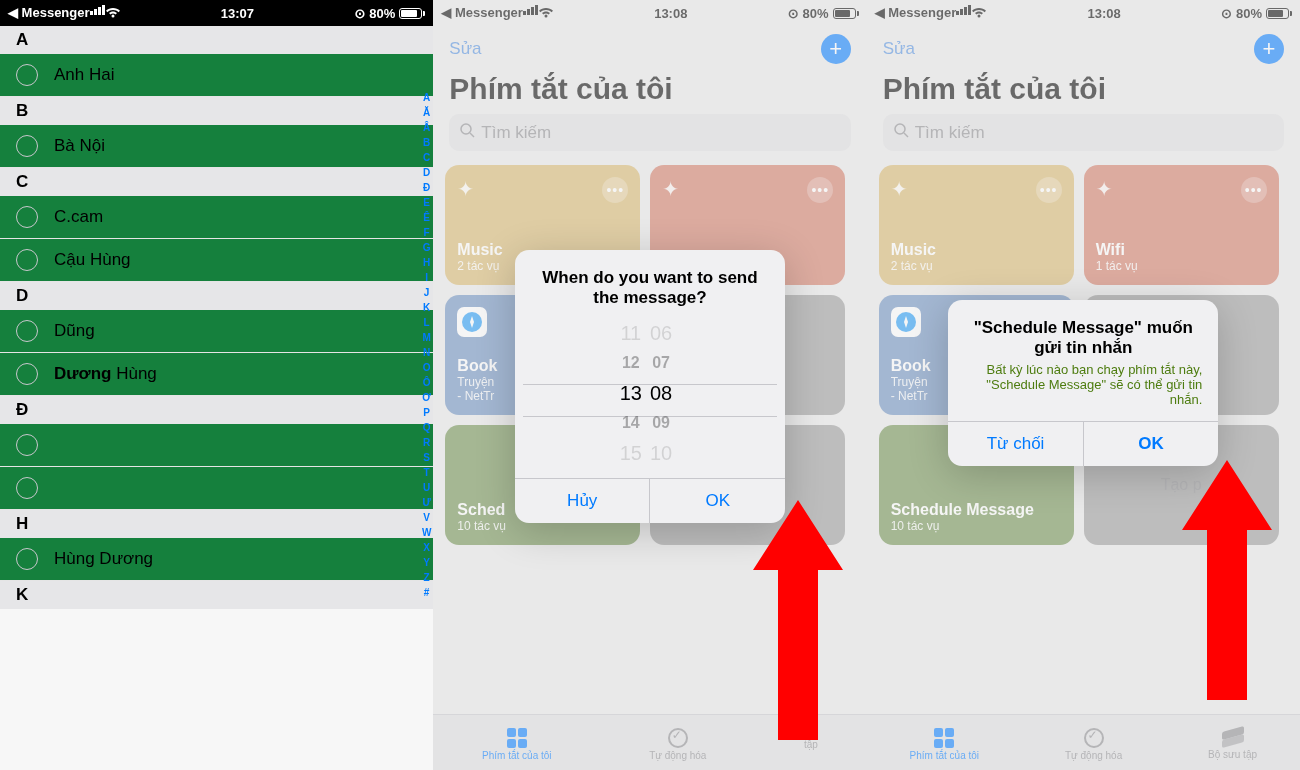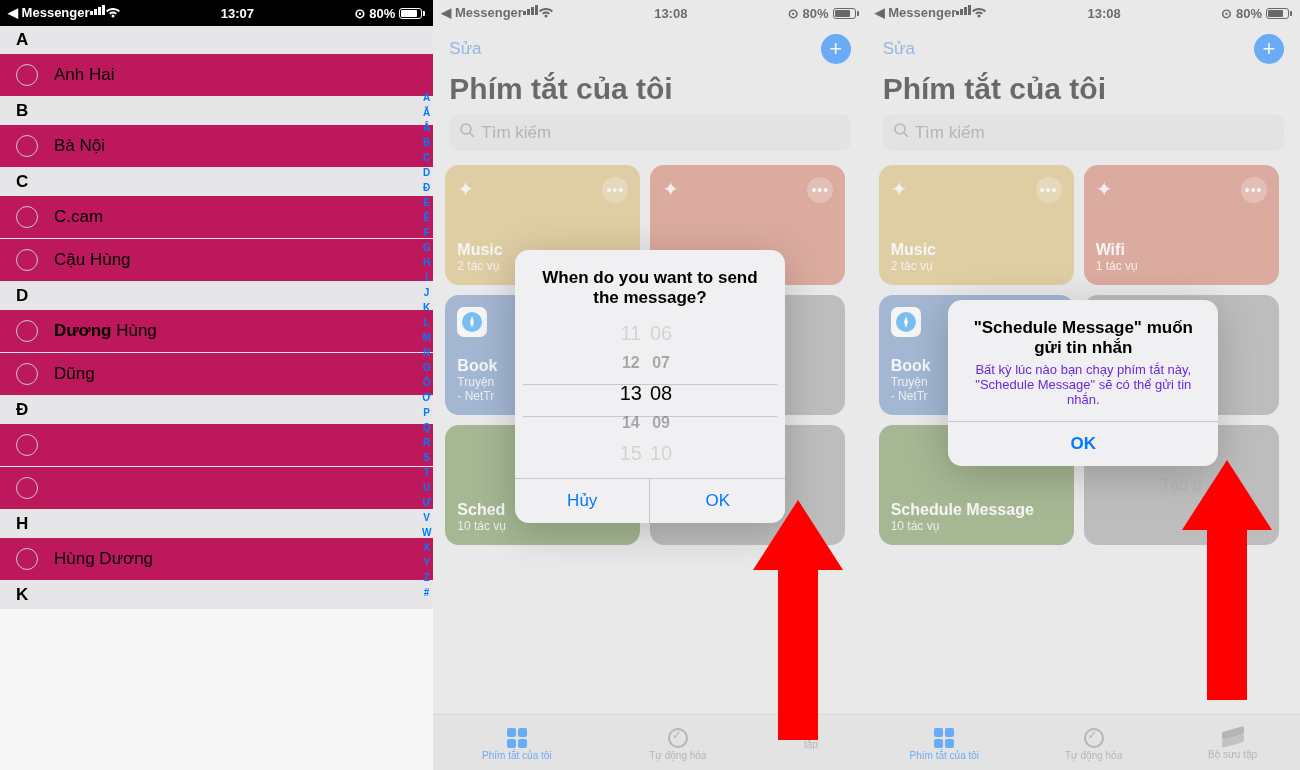--- a/index.html
+++ b/index.html
@@ -22,21 +22,21 @@
   .batt-body{ width:23px;height:11px;border:1px solid currentColor;border-radius:3px; padding:1px; display:flex;}
   .batt-fill{ background:currentColor; width:80%; border-radius:1px;}
   .batt-tip{ width:2px;height:5px;background:currentColor;border-radius:0 1px 1px 0;margin-left:1px;}
   .sb2 .batt-body{border-color:#000}.sb2 .batt-fill{background:#000}.sb2 .batt-tip{background:#000}
 
   
   .nav1 { display:flex; justify-content:space-between; align-items:center; padding: 10px 16px; background:#f7f7f7; border-bottom:0; }
   .nav1 .link { color:#007aff; font-size:18px; }
   .nav1 .title { font-size:18px; font-weight:600; color:#000;}
   .section-hdr { background:#e6e6e8; padding: 4px 16px; font-size:17px; font-weight:600; color:#000;}
-  .contact-row { display:flex; align-items:center; padding: 10px 16px; background:#be185d; border-bottom:1px solid #e5e5e5;}
+  .contact-row { display:flex; align-items:center; padding: 10px 16px; background:#15803d; border-bottom:1px solid #e5e5e5;}
   .radio { width:22px; height:22px; border:1.5px solid #c7c7cc; border-radius:50%; margin-right:16px; flex-shrink:0;}
   .contact-name { font-size:17px; color:#000;}
   .contact-name .light{ font-weight:400;}
   .contact-name .bold{ font-weight:600;}
   .index { position:absolute; right:2px; top:90px; display:flex; flex-direction:column; font-size:10px; font-weight:600; color:#007aff; line-height:1.5; text-align:center; }
 
   
   .nav2 { display:flex; justify-content:space-between; align-items:center; padding: 8px 16px; }
   .nav2 .edit{ color:#4f8ee0; font-size:17px;}
   .addbtn { width:30px;height:30px;border-radius:50%;background:#007aff;color:#fff;display:flex;align-items:center;justify-content:center;font-size:22px;font-weight:300;}
@@ -64,21 +64,21 @@
   .tab .icosq span{background:currentColor;border-radius:2px;}
   .tab .icocircle{width:20px;height:20px;border:2.5px solid currentColor;border-radius:50%;position:relative;}
   .tab .icocircle::after{content:"✓";position:absolute;top:-2px;left:2px;font-size:12px;}
   .tab .icostack{width:22px;height:18px;position:relative;}
   .tab .icostack::before,.tab .icostack::after{content:"";position:absolute;left:0;width:22px;height:8px;background:currentColor;transform:skewY(-15deg);border-radius:2px;}
   .tab .icostack::before{top:0;}.tab .icostack::after{top:8px;opacity:.7;}
   .alert{ position:absolute; left:50%; transform:translateX(-50%); width:270px; background:#f0f0f2; border-radius:14px; overflow:hidden; box-shadow:0 8px 40px rgba(0,0,0,.2);}
   .alert2{ top:250px;}
   .alert3{ top:300px;}
   .alert-title{ font-size:17px; font-weight:600; text-align:center; padding:18px 16px 4px; color:#000;}
-  .alert-msg{ font-size:13px; text-align:center; padding:0 16px 14px; color:#6d28d9;}
+  .alert-msg{ font-size:13px; text-align:right; padding:0 16px 14px; color:#4d7c0f;}
   .picker{ display:flex; justify-content:center; padding: 6px 0 10px; position:relative;}
   .picker-col{ display:flex;flex-direction:column;align-items:center;font-size:20px; color:#000;}
   .picker-col .r{height:30px;display:flex;align-items:center;}
   .picker-col .faded{opacity:.3;font-size:16px;font-weight:bold;}
   .picker-col .faded2{opacity:.12;font-size:20px;text-align:right;}
   .picker-col.wide .r{padding-left:8px;width:140px;justify-content:flex-start;}
   .picker-line{position:absolute;left:8px;right:8px;height:1px;background:#c7c7cc;}
   .pl1{top:72px}.pl2{top:104px}
   .alert-btns{ display:flex; border-top:1px solid #c7c7cc;}
   .alert-btn{ flex:1; text-align:center; padding:12px 0; color:#007aff; font-size:17px;}
@@ -141,25 +141,25 @@
         <span class="radio"></span>
         <span class="contact-name bold">C.cam</span>
       </div>
     <div class="contact-row">
         <span class="radio"></span>
         <span class="contact-name bold">Cậu Hùng</span>
       </div>
     <div class="section-hdr">D</div>
     <div class="contact-row">
         <span class="radio"></span>
+        <span class="contact-name bold">Dũng</span>
+      </div>
+    <div class="contact-row">
+        <span class="radio"></span>
         <span class="contact-name"><span class="bold">Dương </span><span class="light">Hùng</span></span>
-      </div>
-    <div class="contact-row">
-        <span class="radio"></span>
-        <span class="contact-name bold">Dũng</span>
       </div>
     <div class="section-hdr">Đ</div>
     <div class="contact-row">
         <span class="radio"></span>
       </div>
     <div class="contact-row">
         <span class="radio"></span>
       </div>
     <div class="section-hdr">H</div>
     <div class="contact-row">
@@ -460,20 +460,21 @@
           <span class="icostack"></span>
           <span>Bộ sưu tập</span>
         </div>
   </div>
   </div>
 
   <div class="alert alert3">
     <div class="alert-title">"Schedule Message" muốn gửi tin nhắn</div>
     <div class="alert-msg">Bất kỳ lúc nào bạn chạy phím tắt này, "Schedule Message" sẽ có thể gửi tin nhắn.</div>
     <div class="alert-btns">
+      <div class="alert-btn">Từ chối</div>
       <div class="alert-btn bold">OK</div>
     </div>
   </div>
 
   <div class="arrow arrow2">
     <svg viewBox="0 0 90 240">
         <polygon fill="#ff0000" points="45,0 90,70 65,70 65,240 25,240 25,70 0,70"></polygon>
       </svg>
   </div>
 </div>

